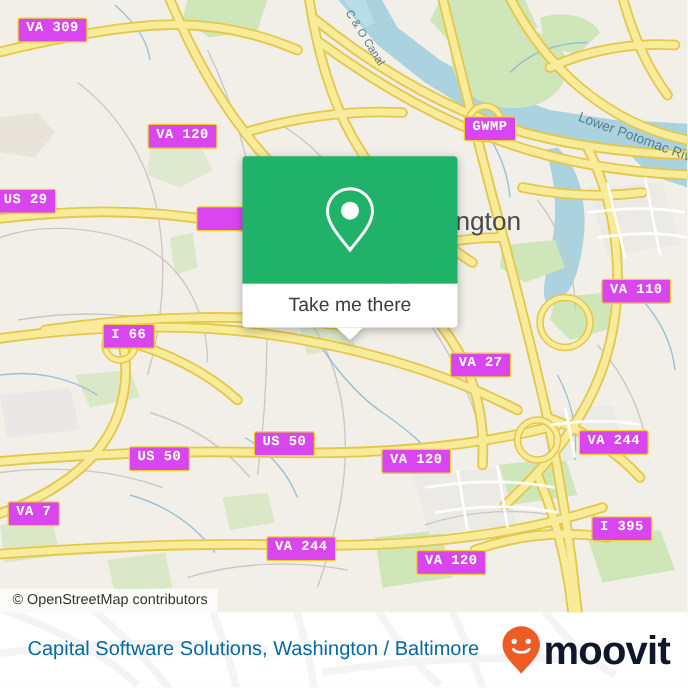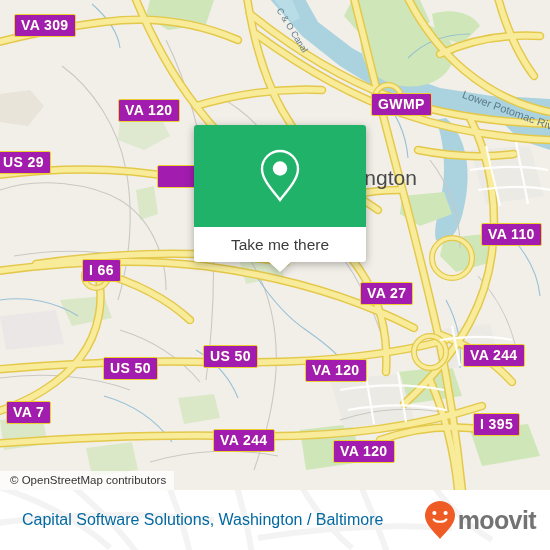--- a/index.html
+++ b/index.html
@@ -28,32 +28,32 @@
     width: 550px;
     height: 490px;
     background: #f2efe9;
     overflow: hidden;
   }
   .map-svg { position:absolute; left:0; top:0; }
 
   
   .shield {
     position: absolute;
-    background: #a21caf;
+    background: #d946ef;
     border: 1.5px solid #eccf2f;
     border-radius: 2px;
     color: #ffffff;
     font-weight: bold;
-    font-size: 14px;
+    font-size: 11px;
     line-height: 1;
     padding: 3px 6px 4px 6px;
     white-space: nowrap;
     letter-spacing: 0.4px;
     text-shadow: 0 0 1px rgba(170,150,20,0.35);
-    font-family: Liberation Sans, sans-serif;
+    font-family: Liberation Mono, monospace;
   }
 
   
   .place-label {
     position: absolute;
     color: #4a4a48;
     font-size: 21px;
     font-family: "Liberation Sans", sans-serif;
     white-space: nowrap;
   }
@@ -158,22 +158,22 @@
     white-space: nowrap;
     z-index: 2;
   }
   #brand {
     position: relative;
     display: flex;
     align-items: center;
     z-index: 2;
   }
   #brand-wordmark {
-    color: #737373;
-    font-size: 25px;
+    color: #0f172a;
+    font-size: 32px;
     font-weight: bold;
     letter-spacing: -0.6px;
     font-family: "Liberation Sans", sans-serif;
     margin-left: 1px;
   }
 </style>
 </head>
 <body>
 
 <div id="app">

